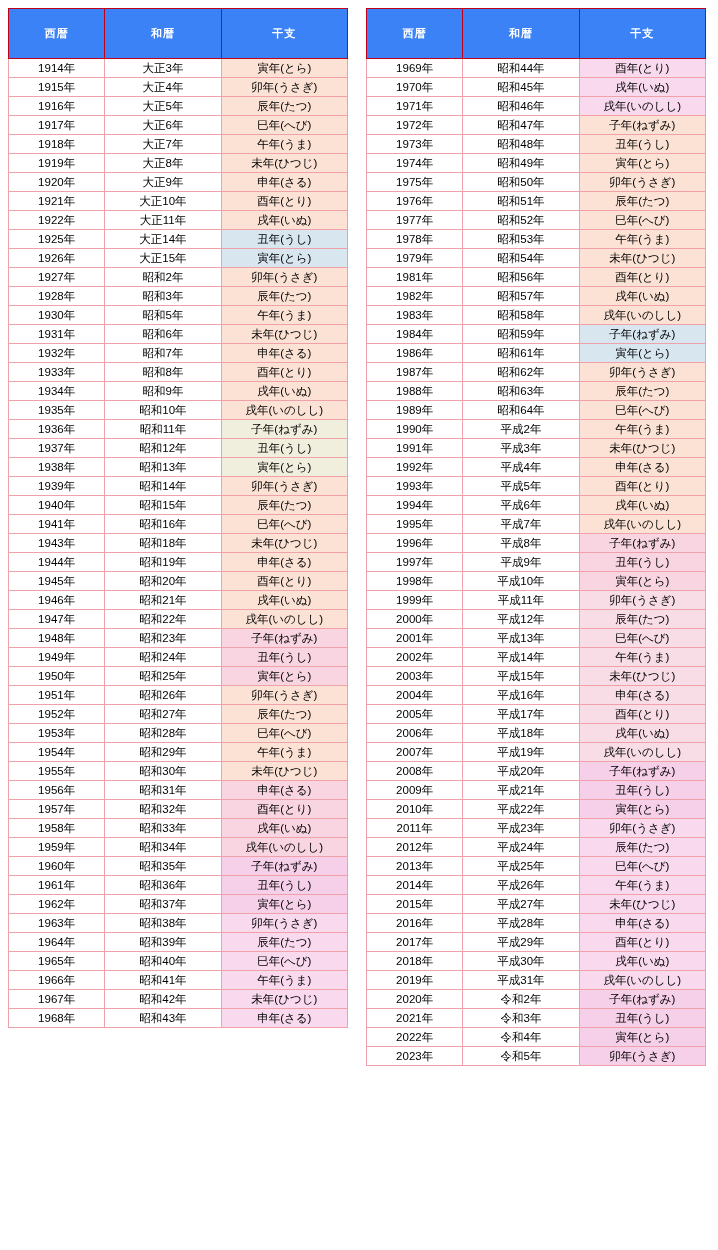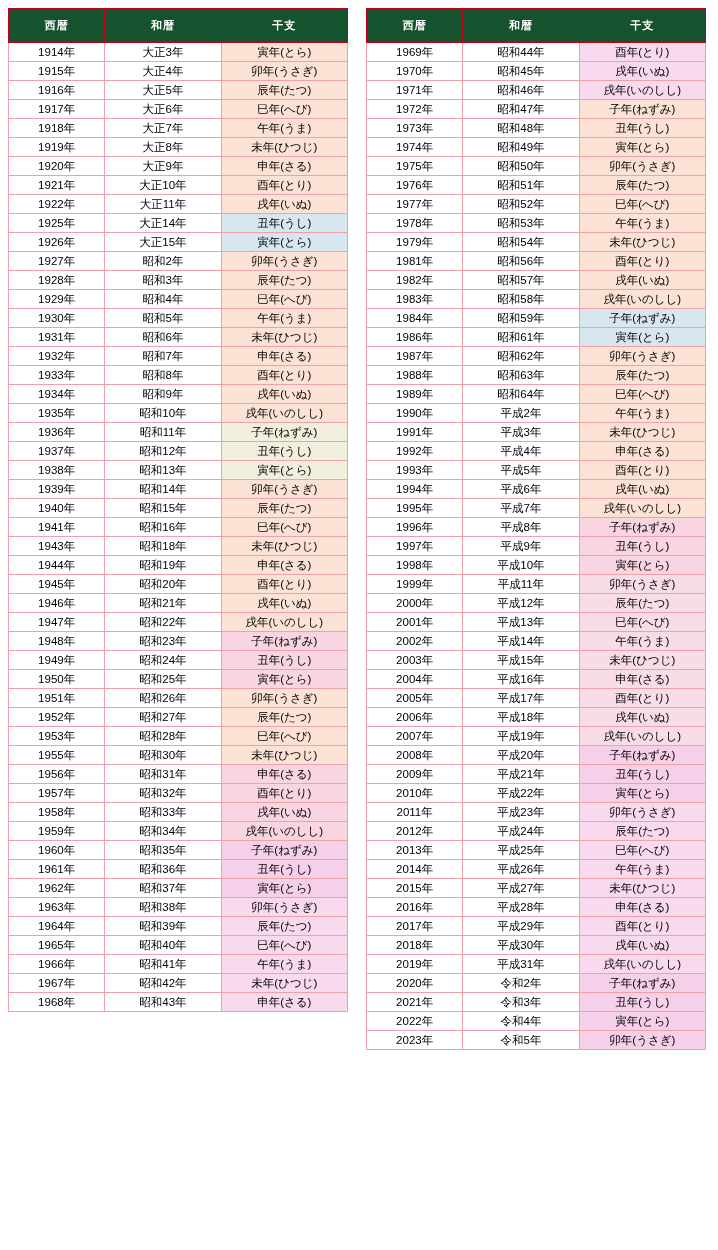--- a/index.html
+++ b/index.html
@@ -30,27 +30,27 @@
   }
   .tablewrap.right {
     margin-left: 0;
   }
   table.eracal {
     border-collapse: collapse;
     width: 340px;
     table-layout: fixed;
   }
   table.eracal th {
-    background: #14532d;
+    background: #3b82f6;
     color: #ffffff;
     font-weight: bold;
     font-size: 11px;
     border: 1px solid #c00018;
     height: 17px;
-    padding: 8px;
+    padding: 16px;
     letter-spacing: 1px;
   }
   table.eracal td {
     border: 1px solid #f0a0a8;
     height: 18px;
     padding: 0;
     text-align: center;
     font-size: 11.5px;
     line-height: 18px;
     white-space: nowrap;
@@ -149,25 +149,20 @@
             <td class="c-year">1927年</td>
             <td class="c-era">昭和2年</td>
             <td class="z-peach">卯年(うさぎ)</td>
           </tr>
           <tr>
             <td class="c-year">1928年</td>
             <td class="c-era">昭和3年</td>
             <td class="z-peach">辰年(たつ)</td>
           </tr>
           <tr>
-            <td class="c-year">1929年</td>
-            <td class="c-era">昭和4年</td>
-            <td class="z-peach">巳年(へび)</td>
-          </tr>
-          <tr>
             <td class="c-year">1930年</td>
             <td class="c-era">昭和5年</td>
             <td class="z-peach">午年(うま)</td>
           </tr>
           <tr>
             <td class="c-year">1931年</td>
             <td class="c-era">昭和6年</td>
             <td class="z-peach">未年(ひつじ)</td>
           </tr>
           <tr>
@@ -267,20 +262,25 @@
           </tr>
           <tr>
             <td class="c-year">1952年</td>
             <td class="c-era">昭和27年</td>
             <td class="z-peach">辰年(たつ)</td>
           </tr>
           <tr>
             <td class="c-year">1953年</td>
             <td class="c-era">昭和28年</td>
             <td class="z-peach">巳年(へび)</td>
+          </tr>
+          <tr>
+            <td class="c-year">1954年</td>
+            <td class="c-era">昭和29年</td>
+            <td class="z-peach">午年(うま)</td>
           </tr>
           <tr>
             <td class="c-year">1955年</td>
             <td class="c-era">昭和30年</td>
             <td class="z-peach">未年(ひつじ)</td>
           </tr>
           <tr>
             <td class="c-year">1956年</td>
             <td class="c-era">昭和31年</td>
             <td class="z-pink">申年(さる)</td>

